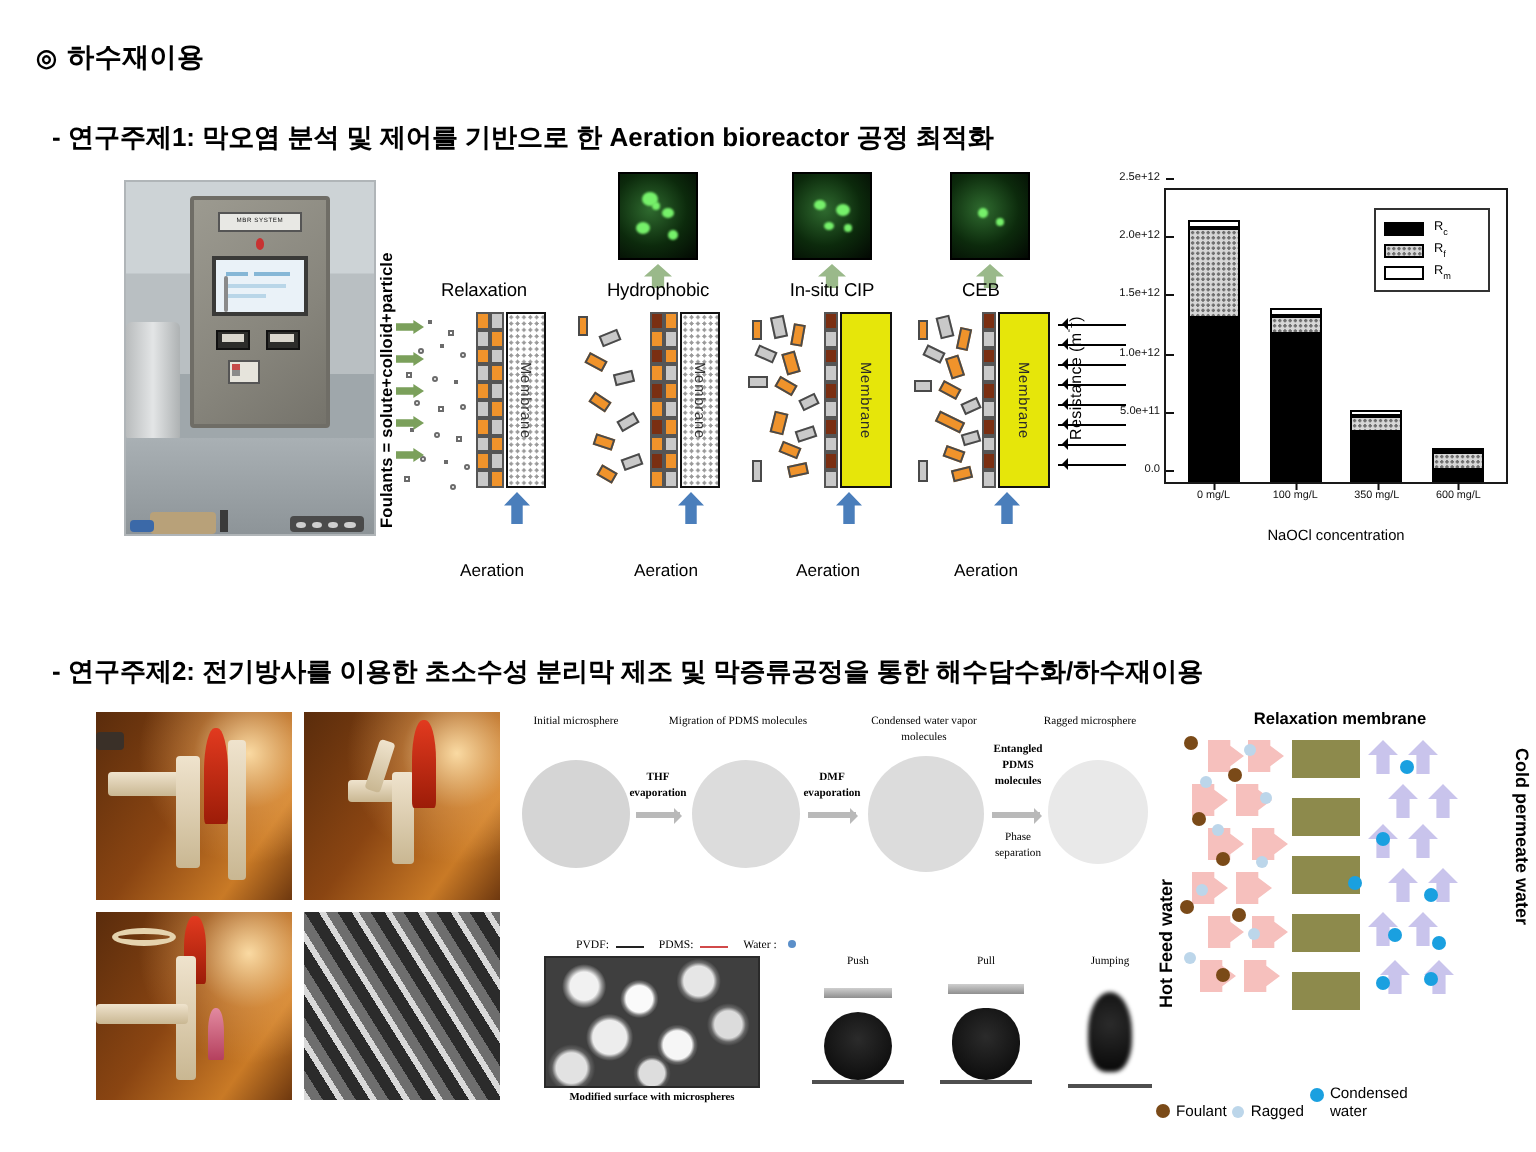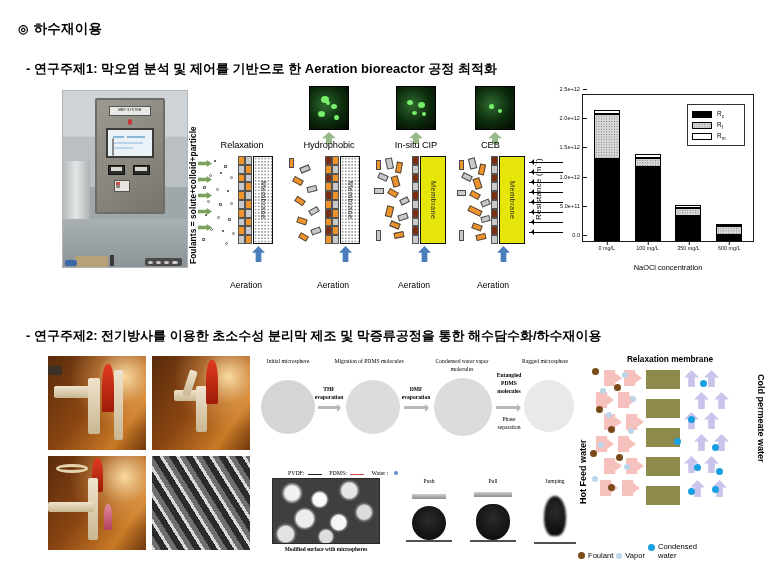--- a/index.html
+++ b/index.html
@@ -743,21 +743,21 @@
     <div class="dotc" style="left:110px;top:134px"></div>
     <div class="dotc" style="left:134px;top:132px"></div>
 
     <div class="mdlegend">
       <span class="lg">
         <span class="dotf" style="position:relative;left:0;top:0"></span>
         <span>Foulant</span>
       </span>
       <span class="lg">
         <span class="dotv" style="position:relative;left:0;top:0"></span>
-        <span>Vapor</span>
+        <span>Ragged</span>
       </span>
       <span class="lg" style="align-items:flex-start">
         <span class="dotc" style="position:relative;left:0;top:2px"></span>
         <span style="max-width:56px;line-height:1.2;display:inline-block">Condensed water</span>
       </span>
     </div>
   </div>
 </div>
 
 </body></html>

